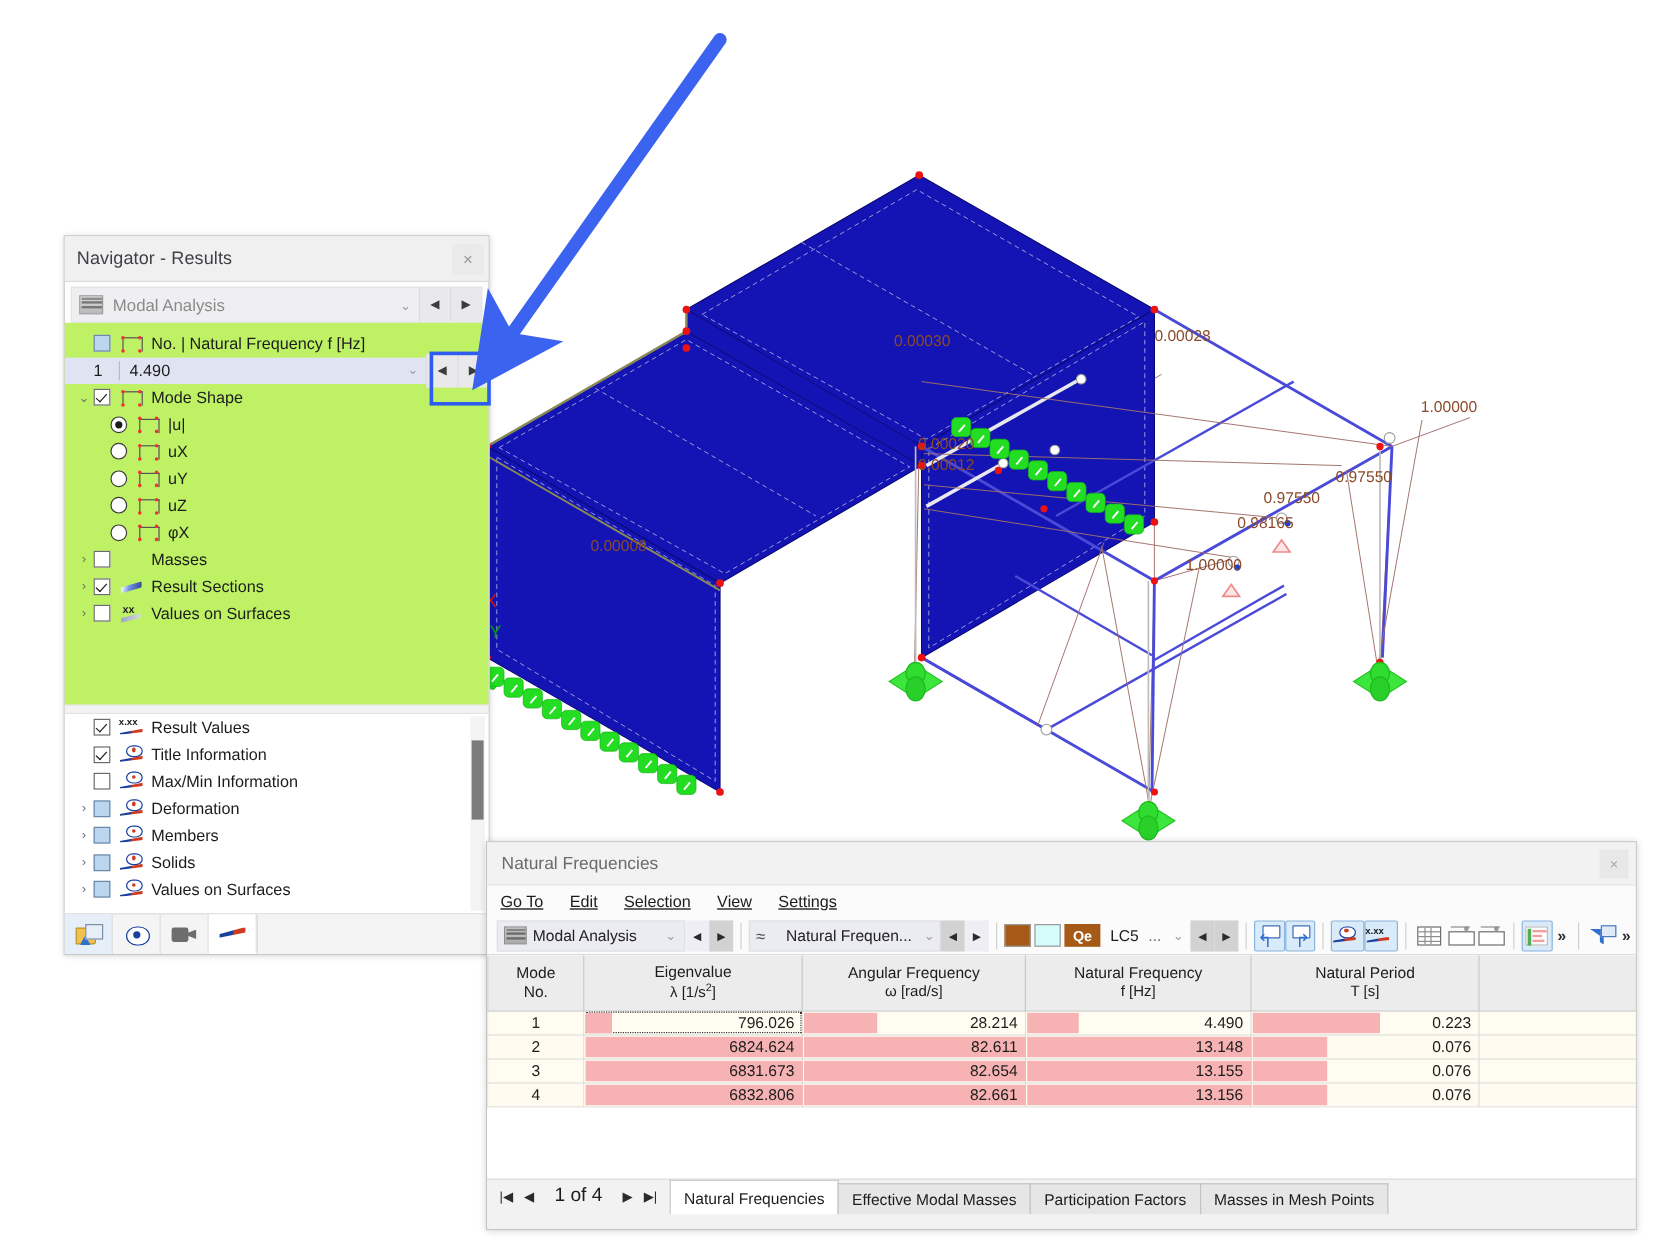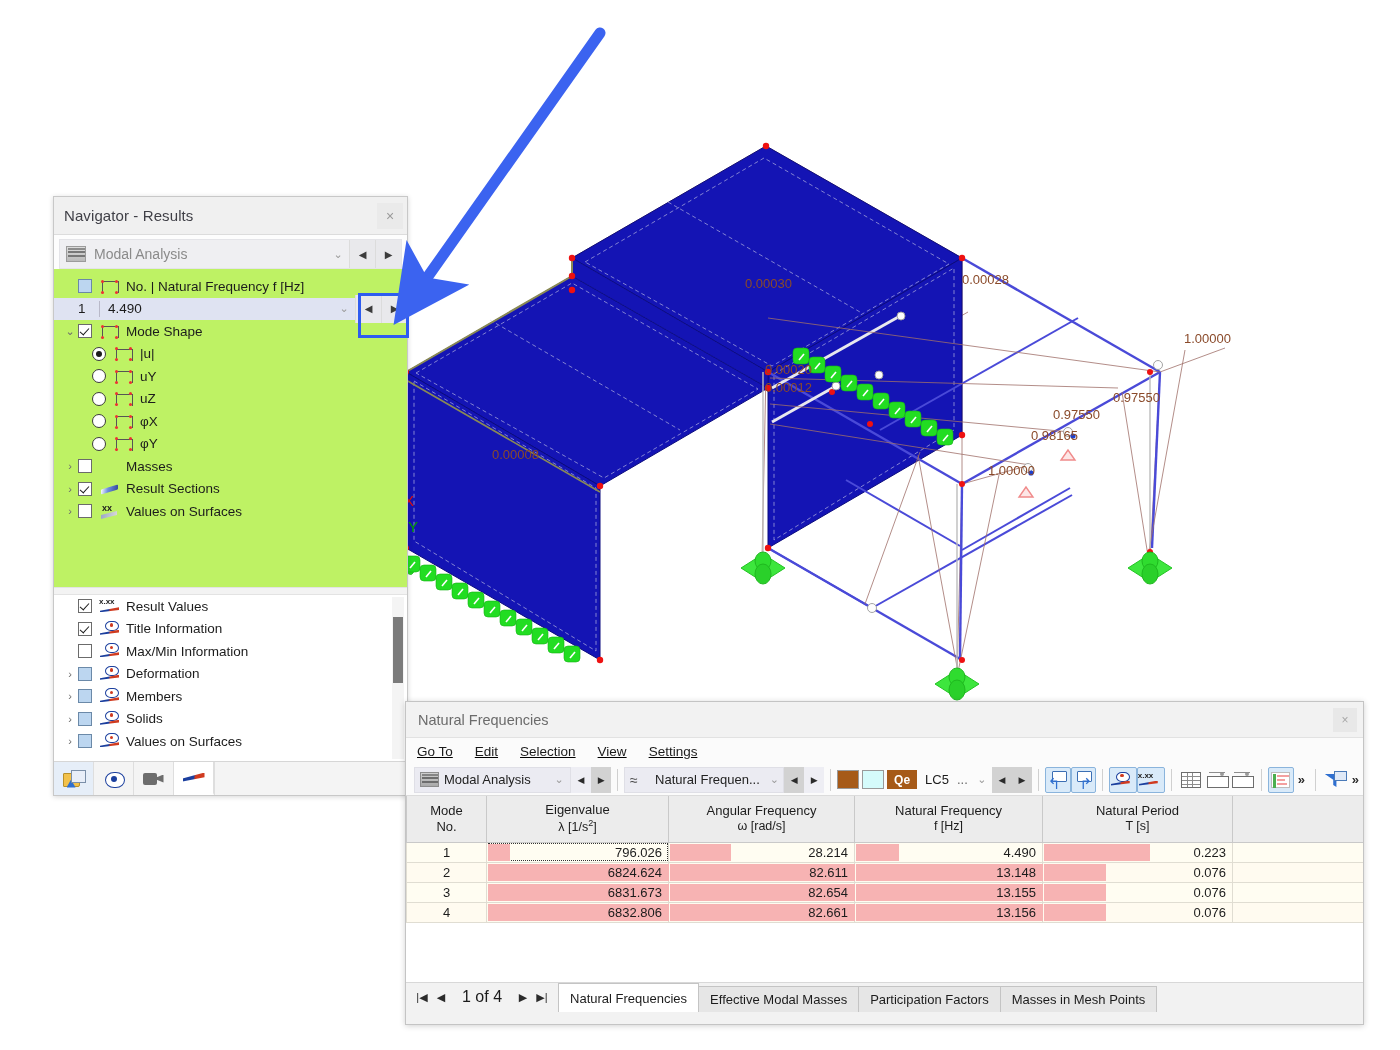--- a/index.html
+++ b/index.html
@@ -588,39 +588,39 @@
       <div class="trow">
         <span class="exp"></span>
         <span class="rad on" style="margin-left:14px;"></span>
         <span class="ico ico-frame"></span>
         <span class="tlabel">|u|</span>
       </div>
       <div class="trow">
         <span class="exp"></span>
         <span class="rad" style="margin-left:14px;"></span>
         <span class="ico ico-frame"></span>
+        <span class="tlabel">uX</span>
+      </div>
+      <div class="trow">
+        <span class="exp"></span>
+        <span class="rad" style="margin-left:14px;"></span>
+        <span class="ico ico-frame"></span>
         <span class="tlabel">uY</span>
       </div>
       <div class="trow">
         <span class="exp"></span>
         <span class="rad" style="margin-left:14px;"></span>
         <span class="ico ico-frame"></span>
         <span class="tlabel">uZ</span>
       </div>
       <div class="trow">
         <span class="exp"></span>
         <span class="rad" style="margin-left:14px;"></span>
         <span class="ico ico-frame"></span>
         <span class="tlabel">φX</span>
-      </div>
-      <div class="trow">
-        <span class="exp"></span>
-        <span class="rad" style="margin-left:14px;"></span>
-        <span class="ico ico-frame"></span>
-        <span class="tlabel">φY</span>
       </div>
 
       <div class="trow">
         <span class="exp">›</span>
         <span class="cbx"></span>
         <span class="ico"></span>
         <span class="tlabel">Masses</span>
       </div>
       <div class="trow">
         <span class="exp">›</span>

